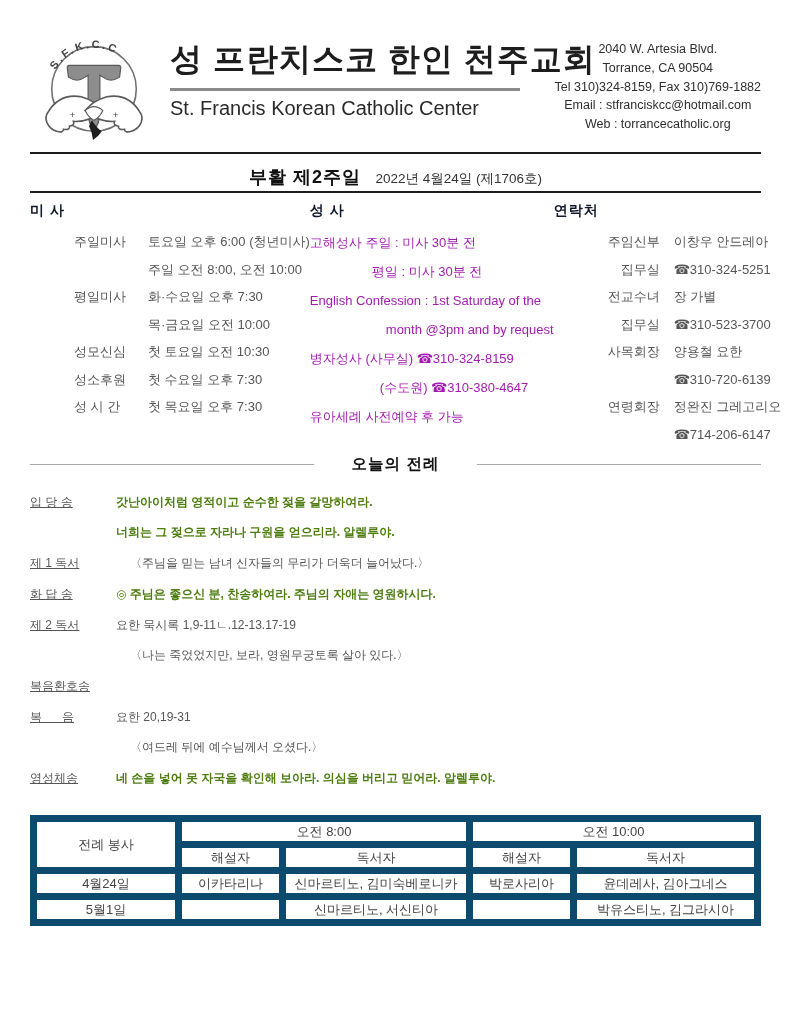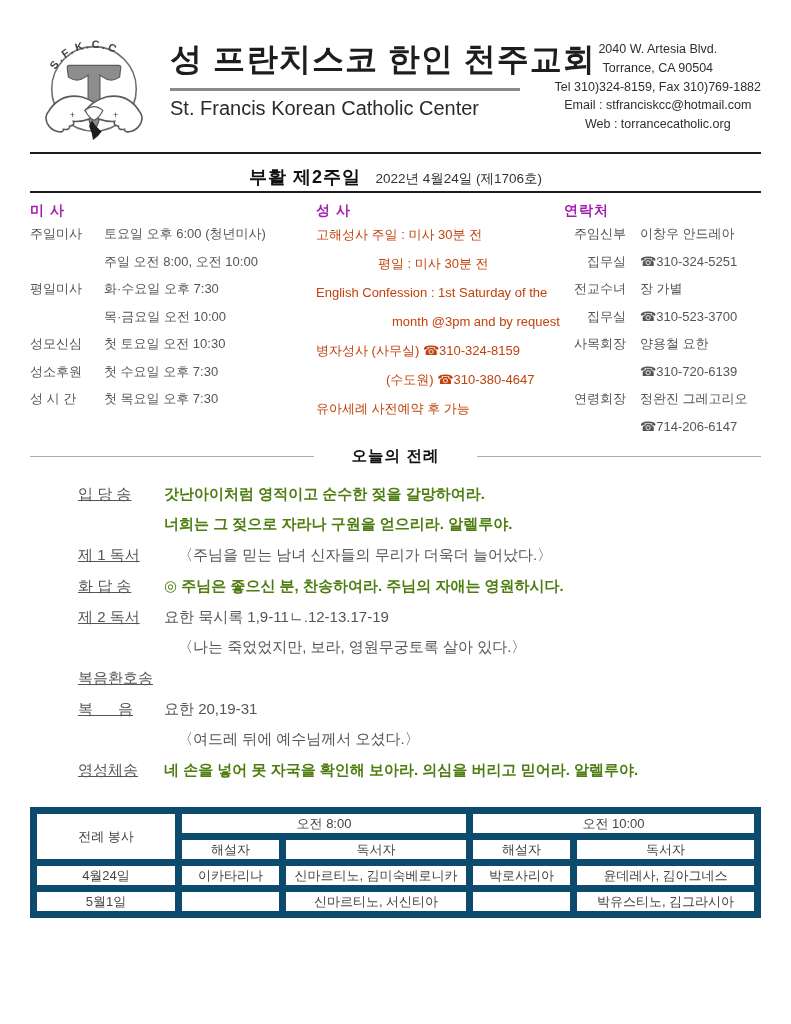--- a/index.html
+++ b/index.html
@@ -25,40 +25,40 @@
   .rule-black { border: none; border-top: 2px solid #1c1c1c; }
   .rule1 { margin-top: 8px; }
 
   
   .masthead { text-align: center; padding: 11px 0 2px 0; }
   .masthead .t { font-size: 18px; font-weight: bold; color: #111; letter-spacing: 1px; }
   .masthead .d { font-size: 13.5px; color: #333; margin-left: 10px; }
 
   
   .cols { display: flex; padding-top: 9px; font-size: 13px; }
-  .col h3 { font-size: 14px; font-weight: bold; color: #a21caf; letter-spacing: 1px; }
+  .col h3 { font-size: 14px; font-weight: bold; color: #0f172a; letter-spacing: 1px; margin-bottom: 8px; }
   .col-mass  { width: 286px; }
   .col-sacr  { width: 248px; }
   .col-cont  { flex: 1; }
   .kv { display: flex; line-height: 27.5px; color: #555; }
-  .kv .k { width: 74px; flex: 0 0 auto; }
+  .kv .k { width: 74px; flex: 0 0 auto; margin-left: 44px; }
   .kv .v { white-space: nowrap; }
   .col-cont .kv .k { width: 62px; text-align: right; margin-right: 14px; }
-  .sline { line-height: 29px; color: #c2410c; white-space: nowrap; }
+  .sline { line-height: 29px; color: #a21caf; white-space: nowrap; }
   .ind1 { padding-left: 62px; }
   .ind2 { padding-left: 76px; }
   .ind3 { padding-left: 70px; }
 
   
   .divider { display: flex; align-items: center; margin: 6px 0 8px 0; }
   .divider .line { flex: 1; border-top: 1px solid #aaa; }
   .divider .cap { font-size: 15.5px; font-weight: bold; color: #111; padding: 0 38px; letter-spacing: 1px; }
 
   
-  .lit { font-size: 15px; padding-top: 4px; margin-left: 48px; }
+  .lit { font-size: 12px; padding-top: 4px; }
   .entry { display: flex; margin-bottom: 1px; }
   .entry .lab {
     flex: 0 0 auto; width: 72px; margin-right: 14px;
     color: #555; text-decoration: underline; white-space: pre;
     line-height: 30px;
   }
   .entry .body { flex: 1; }
   .entry .ln { line-height: 30px; color: #555; white-space: nowrap; }
   .entry .ln.bold { color: #4d7c0f; font-weight: bold; }
   .entry .ln.br  { padding-left: 14px; }

